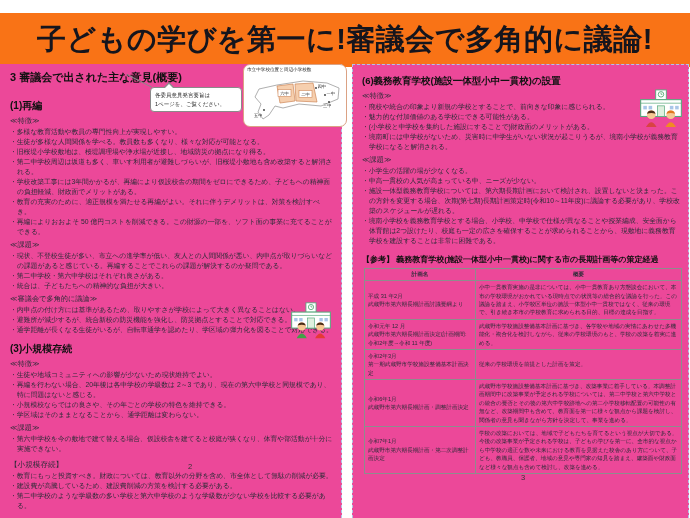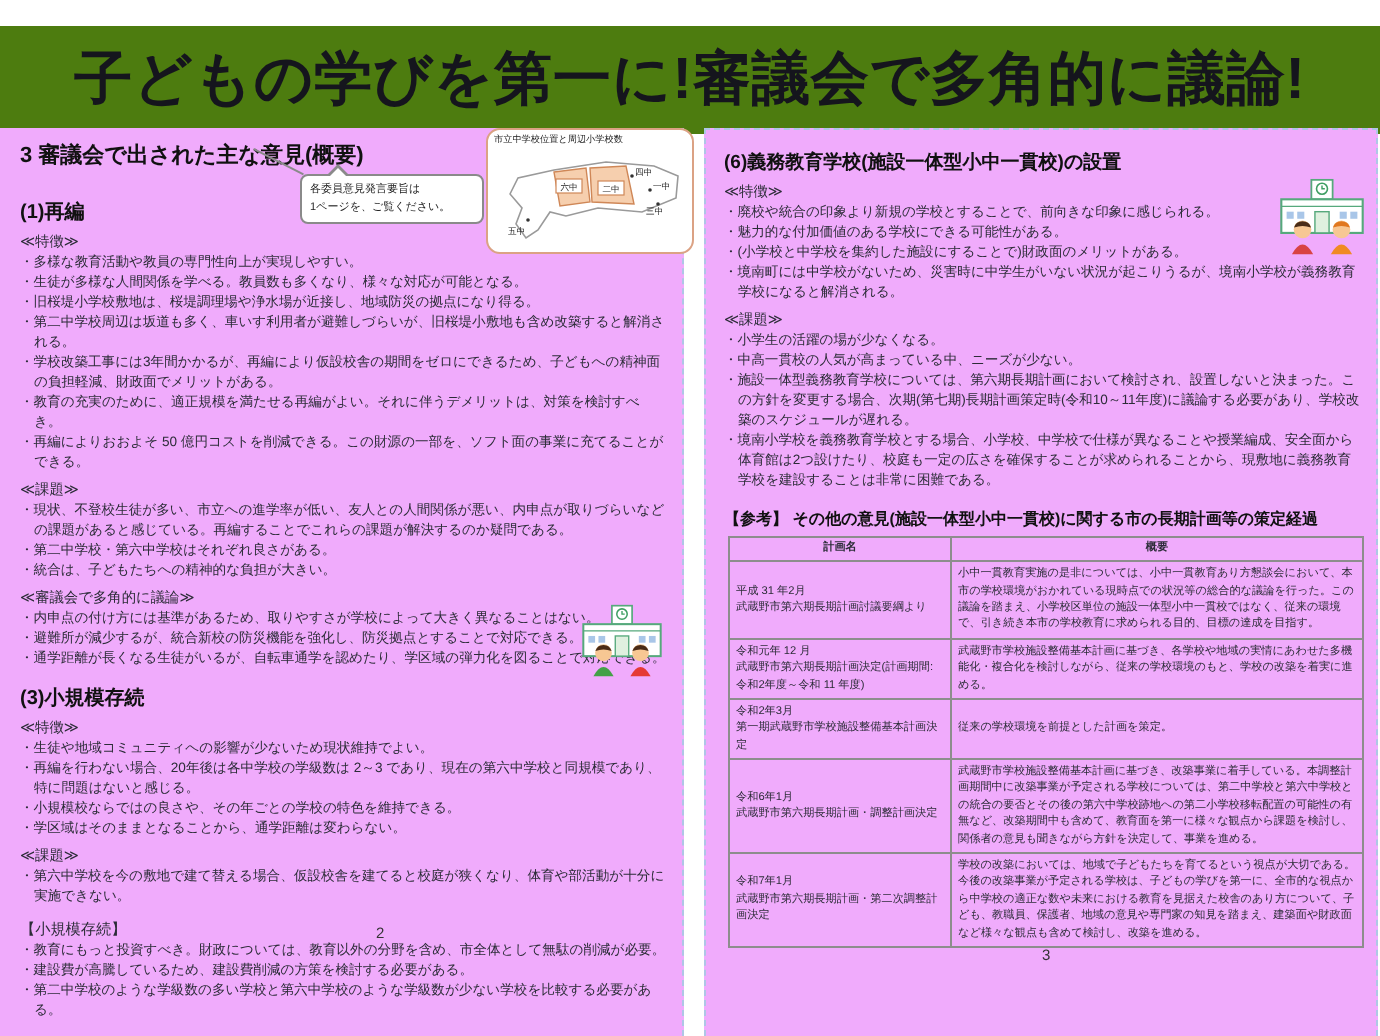--- a/index.html
+++ b/index.html
@@ -4,25 +4,25 @@
 <style>
   html,body{margin:0;padding:0;}
   body{
     width:690px;height:518px;position:relative;overflow:hidden;
     background:#ffffff;color:#30303a;
     font-family:"Liberation Sans","DejaVu Sans",sans-serif;
   }
   
   .banner{
     position:absolute;top:13px;left:0;width:690px;height:54px;
-    background:#4d7c0f;display:flex;align-items:center;justify-content:center;
+    background:#f97316;display:flex;align-items:center;justify-content:center;
     font-size:29px;font-weight:900;color:#15151d;letter-spacing:.5px;white-space:nowrap;
   }
   
-  .page{position:absolute;top:64px;box-sizing:border-box;background:#f0abfc;}
+  .page{position:absolute;top:64px;box-sizing:border-box;background:#ec4899;}
   .page-left{left:0;width:342px;height:454px;border-right:1px dashed #afc6e6;padding:4px 8px 0 10px;}
   .page-right{left:352px;width:337px;height:454px;border-left:1px dashed #afc6e6;border-right:1px dashed #afc6e6;border-top:1px dashed #afc6e6;padding:10px 7px 0 9px;}
   .main-heading{font-size:11px;font-weight:bold;color:#111;margin:2px 0 4px;}
   .sec-heading{font-size:10px;font-weight:bold;color:#111;margin:7px 0 1px;}
   .sec-heading.first{margin-top:14px;}
   .sub-label{font-size:7.2px;color:#2c2c38;margin:3px 0 1px;}
   .item{font-size:6.8px;line-height:1.47;padding-left:7px;text-indent:-7px;color:#2c2c38;}
   .pagenum{position:absolute;font-size:7.5px;color:#333;}
   .pagenum-left{left:188px;top:398px;}
   .pagenum-right{left:168px;top:408px;}
@@ -166,21 +166,21 @@
       <div class="item">・境南町には中学校がないため、災害時に中学生がいない状況が起こりうるが、境南小学校が義務教育学校になると解消される。</div>
     </div>
   <div class="sub-label">≪課題≫</div>
   <div>
       <div class="item">・小学生の活躍の場が少なくなる。</div>
       <div class="item">・中高一貫校の人気が高まっている中、ニーズが少ない。</div>
       <div class="item">・施設一体型義務教育学校については、第六期長期計画において検討され、設置しないと決まった。この方針を変更する場合、次期(第七期)長期計画策定時(令和10～11年度)に議論する必要があり、学校改築のスケジュールが遅れる。</div>
       <div class="item">・境南小学校を義務教育学校とする場合、小学校、中学校で仕様が異なることや授業編成、安全面から体育館は2つ設けたり、校庭も一定の広さを確保することが求められることから、現敷地に義務教育学校を建設することは非常に困難である。</div>
     </div>
 
-  <div class="ref-heading">【参考】 その他の意見(施設一体型小中一貫校)に関する市の長期計画等の策定経過</div>
+  <div class="ref-heading">【参考】 義務教育学校(施設一体型小中一貫校)に関する市の長期計画等の策定経過</div>
   <table class="ref">
     <thead>
       <tr>
         <th>計画名</th>
         <th>概要</th>
       </tr>
     </thead>
     <tbody>
         <tr>
         <td class="name">平成 31 年2月

